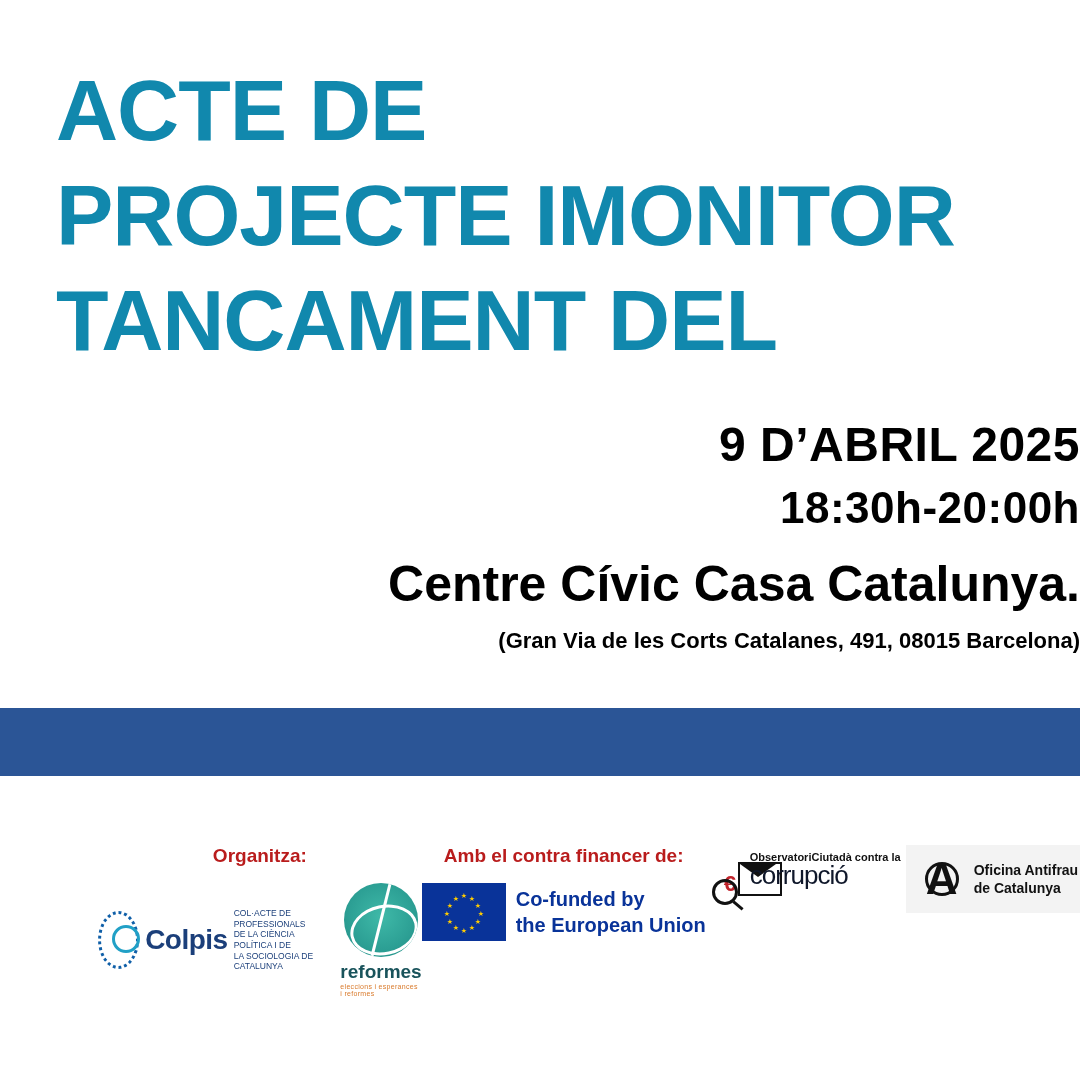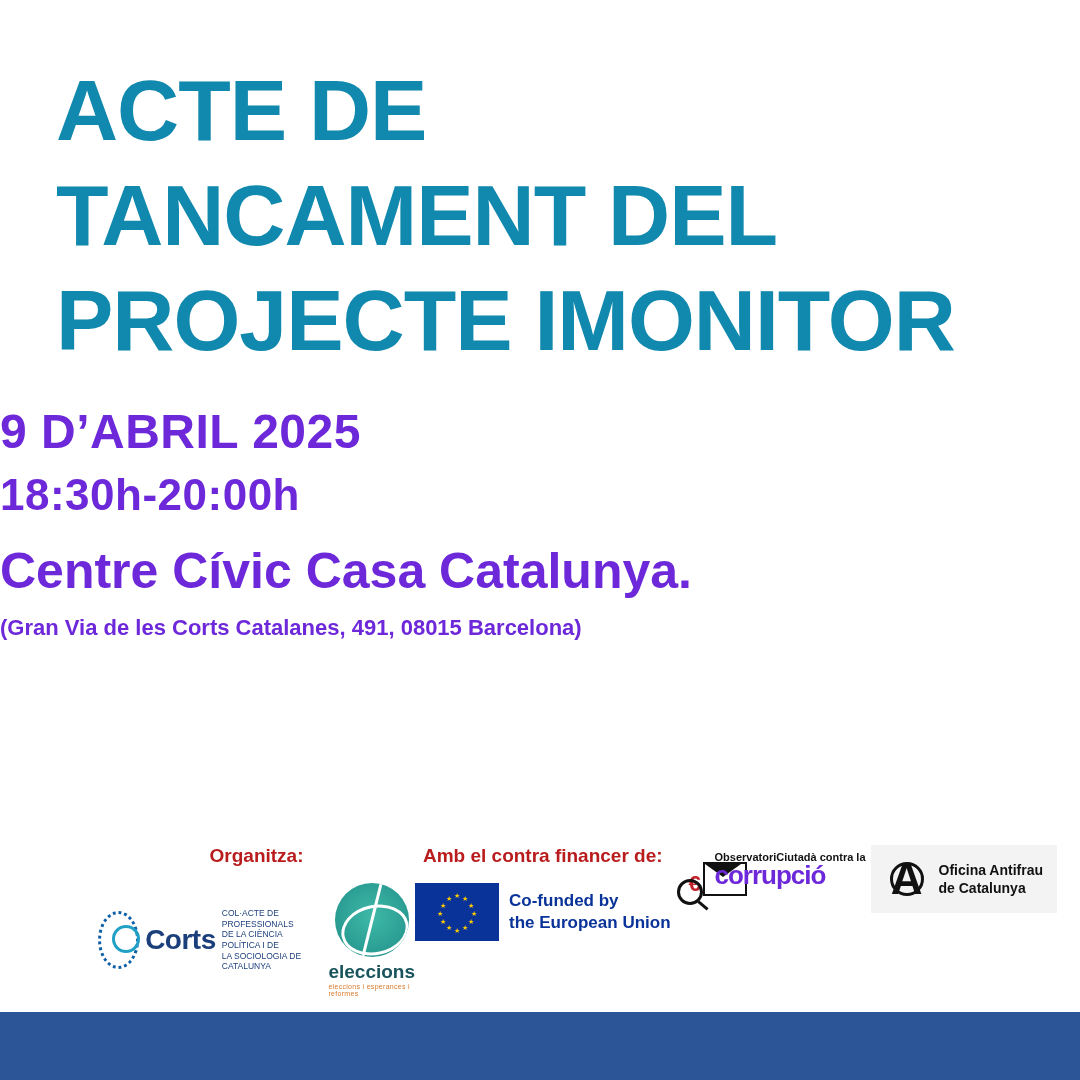--- a/index.html
+++ b/index.html
@@ -11,44 +11,44 @@
     height: 1080px;
     background: #ffffff;
     font-family: "Liberation Sans", sans-serif;
     overflow: hidden;
     position: relative;
   }
 
   .poster {
     position: relative;
     width: 1080px;
-    height: 1080px;
+    height: 776px;
     box-sizing: border-box;
     display: flex;
     flex-direction: column;
   }
 
   
   .title-block {
     padding: 58px 36px 0 56px;
   }
   .title-line {
     color: #1188ad;
     font-weight: bold;
     font-size: 86px;
     line-height: 1.22;
     letter-spacing: -1px;
     white-space: nowrap;
   }
 
   
   .info-block {
-    text-align: left;
-    margin-top: 27px;
-    color: #6d28d9;
+    text-align: right;
+    margin-top: 40px;
+    color: #000000;
   }
   .info-date {
     font-size: 48px;
     font-weight: bold;
     line-height: 1.35;
     letter-spacing: 0.5px;
   }
   .info-time {
     font-size: 44px;
     font-weight: bold;
@@ -205,21 +205,21 @@
     position: absolute;
     width: 6px;
     height: 6px;
     color: #ffcc00;
     font-size: 7px;
     line-height: 6px;
     text-align: center;
   }
   .eu-text {
     color: #093399;
-    font-size: 17px;
+    font-size: 20px;
     font-weight: bold;
     line-height: 1.3;
     white-space: nowrap;
   }
 
   
   .observatori {
     width: 150px;
     height: 60px;
     position: relative;
@@ -276,22 +276,22 @@
     top: 2px;
   }
   .obs-top {
     font-size: 11px;
     font-weight: bold;
     color: #111;
     white-space: nowrap;
   }
   .obs-big {
     font-size: 26px;
-    font-weight: bold;
-    color: #6d28d9;
+    font-weight: normal;
+    color: #0f172a;
     letter-spacing: -1px;
     line-height: 0.95;
   }
 
   
   .antifrau {
     background: #f3f3f3;
     padding: 12px 14px;
     display: flex;
     align-items: center;
@@ -336,50 +336,50 @@
     background: #2b5596;
   }
 </style>
 </head>
 <body>
 
 <div class="poster">
 
   <div class="title-block">
     <div class="title-line">ACTE DE</div>
+    <div class="title-line">PROJECTE IMONITOR</div>
     <div class="title-line">TANCAMENT DEL</div>
-    <div class="title-line">PROJECTE IMONITOR</div>
   </div>
 
   <div class="info-block">
     <div class="info-date">9 D’ABRIL 2025</div>
     <div class="info-time">18:30h-20:00h</div>
     <div class="info-venue">Centre Cívic Casa Catalunya.</div>
     <div class="info-address">(Gran Via de les Corts Catalanes, 491, 08015 Barcelona)</div>
   </div>
 
   <div class="logos">
 
     <div class="logo-group" style="margin-left:50px;">
       <div class="logo-caption">Organitza:</div>
       <div class="logo-row">
         <div class="colpis">
           <div class="colpis-mark"></div>
           <div>
-            <div class="colpis-word">Corts</div>
+            <div class="colpis-word">Colpis</div>
           </div>
           <div class="colpis-sub">
             <div>COL·ACTE DE PROFESSIONALS</div>
             <div>DE LA CIÈNCIA POLÍTICA I DE</div>
             <div>LA SOCIOLOGIA DE CATALUNYA</div>
           </div>
         </div>
         <div class="imonitor">
           <div class="imonitor-mark"></div>
-          <div class="imonitor-name">eleccions</div>
+          <div class="imonitor-name">reformes</div>
           <div class="imonitor-tag">eleccions i esperances i reformes</div>
         </div>
       </div>
     </div>
 
     <div class="logo-group">
       <div class="logo-caption">Amb el contra financer de:</div>
       <div class="eu">
         <div class="eu-flag">
           <div class="eu-stars">

